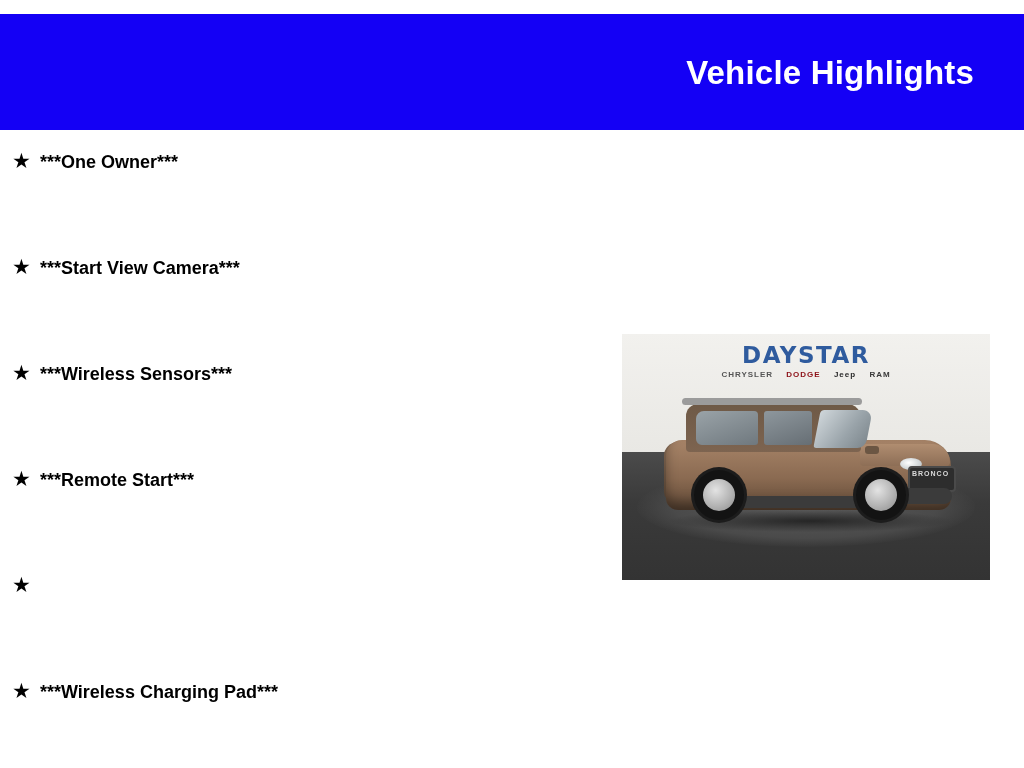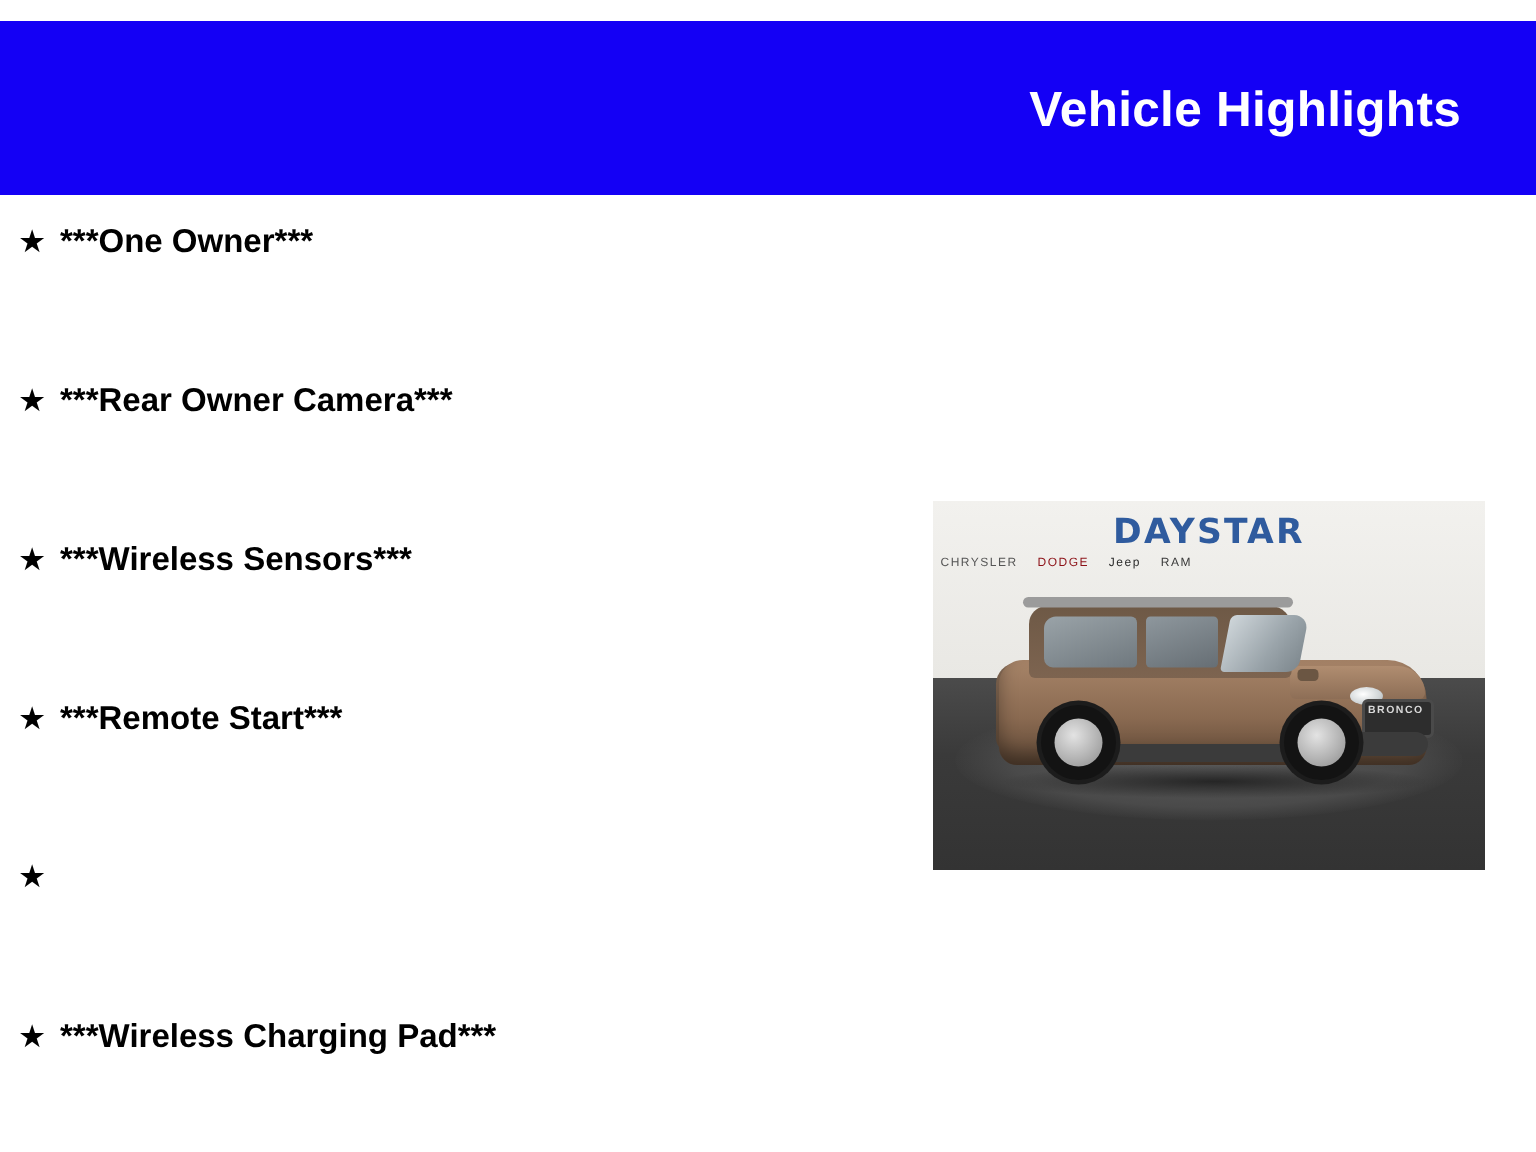--- a/index.html
+++ b/index.html
@@ -56,21 +56,21 @@
     box-sizing: border-box;
   }
   .star-icon {
     flex: 0 0 auto;
     width: 28px;
     font-size: 21px;
     line-height: 1;
     color: #000000;
   }
   .highlight-text {
-    font-size: 22px;
+    font-size: 18px;
     font-weight: bold;
     color: #000000;
     line-height: 1;
     white-space: nowrap;
   }
   .vehicle-photo {
     position: absolute;
     left: 622px;
     top: 334px;
     width: 368px;
@@ -115,25 +115,25 @@
     font-size: 23px;
     font-weight: bold;
     letter-spacing: 1.5px;
     font-family: "DejaVu Sans", sans-serif;
   }
   .dealer-brands {
     position: absolute;
     left: 0;
     top: 36px;
     width: 100%;
-    text-align: left;
+    text-align: center;
     font-size: 8px;
     color: #333333;
     letter-spacing: 1px;
-    font-weight: normal;
+    font-weight: bold;
   }
   .dealer-brands span {
     margin: 0 5px;
   }
   .brand-chrysler { color: #555; }
   .brand-dodge { color: #8c1016; }
   .brand-jeep { color: #2b2b2b; }
   .brand-ram { color: #3a3a3a; }
 
   
@@ -311,21 +311,21 @@
     <div class="header-title">Vehicle Highlights</div>
   </div>
 
   <ul class="highlights">
     <li class="highlight-item">
       <span class="star-icon">★</span>
       <span class="highlight-text">***One Owner***</span>
     </li>
     <li class="highlight-item">
       <span class="star-icon">★</span>
-      <span class="highlight-text">***Rear Owner Camera***</span>
+      <span class="highlight-text">***Start View Camera***</span>
     </li>
     <li class="highlight-item">
       <span class="star-icon">★</span>
       <span class="highlight-text">***Wireless Sensors***</span>
     </li>
     <li class="highlight-item">
       <span class="star-icon">★</span>
       <span class="highlight-text">***Remote Start***</span>
     </li>
     <li class="highlight-item">

